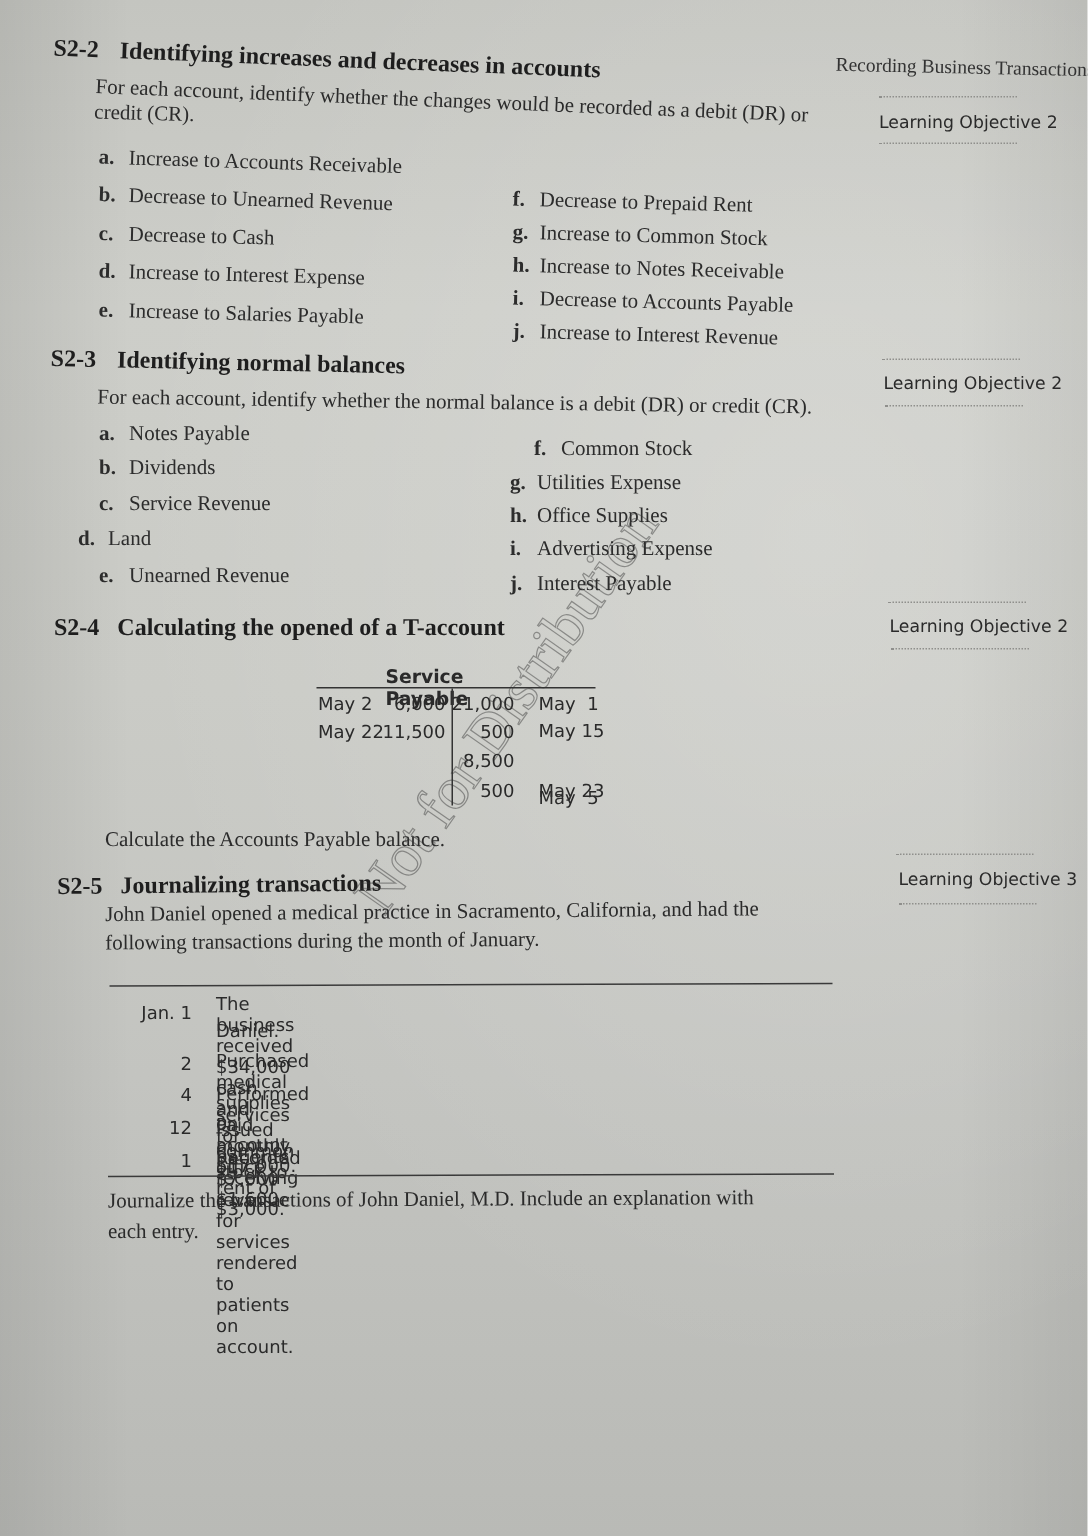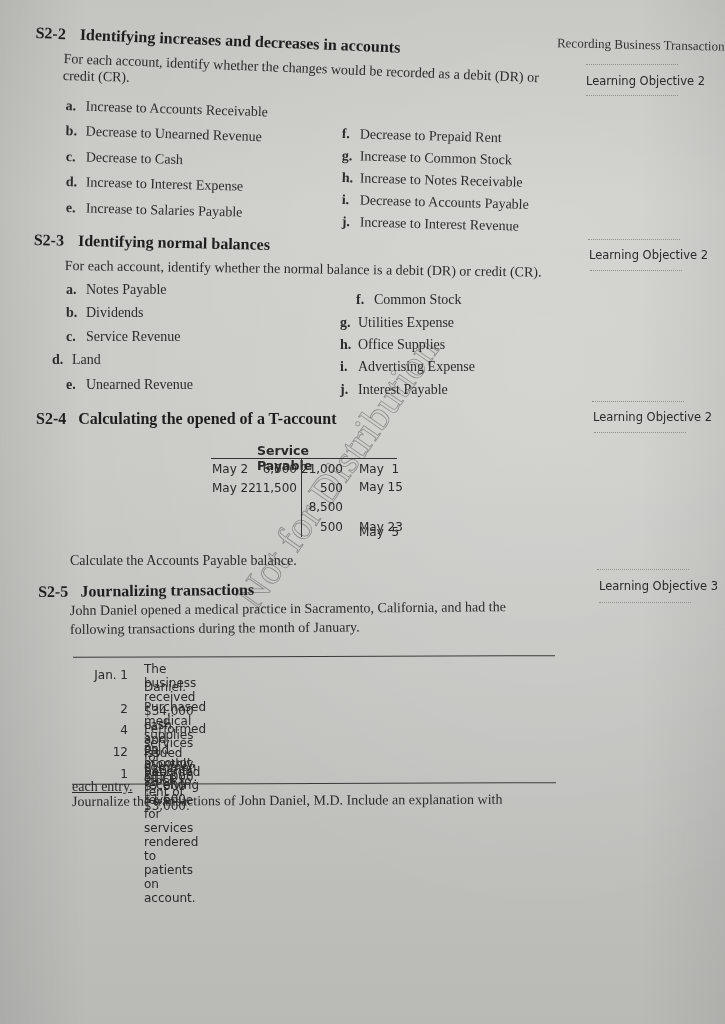--- a/index.html
+++ b/index.html
@@ -178,16 +178,16 @@
     </div>
     <div>
       <div class="date" style="top:767px;">1</div>
       <div class="desc" style="top:765px;">Recorded $7,000 revenue for services rendered to patients on account.</div>
     </div>
   </div>
 
   <div class="rule" style="left:72px; top:783px; width:484px; transform:rotate(-0.2deg);"></div>
 
   <div class="abs body" style="left:72px; top:794px; transform:rotate(-0.3deg); transform-origin:left top;">Journalize the transactions of John Daniel, M.D. Include an explanation with</div>
-  <div class="abs body" style="left:72px; top:779px;text-decoration:underline;">each entry.</div>
+  <div class="abs body" style="left:72px; top:814px;">each entry.</div>
 </div>
 
 <div class="watermark" style="left:226px; top:590px;">Not for Distribution</div>
 
 </body></html>

